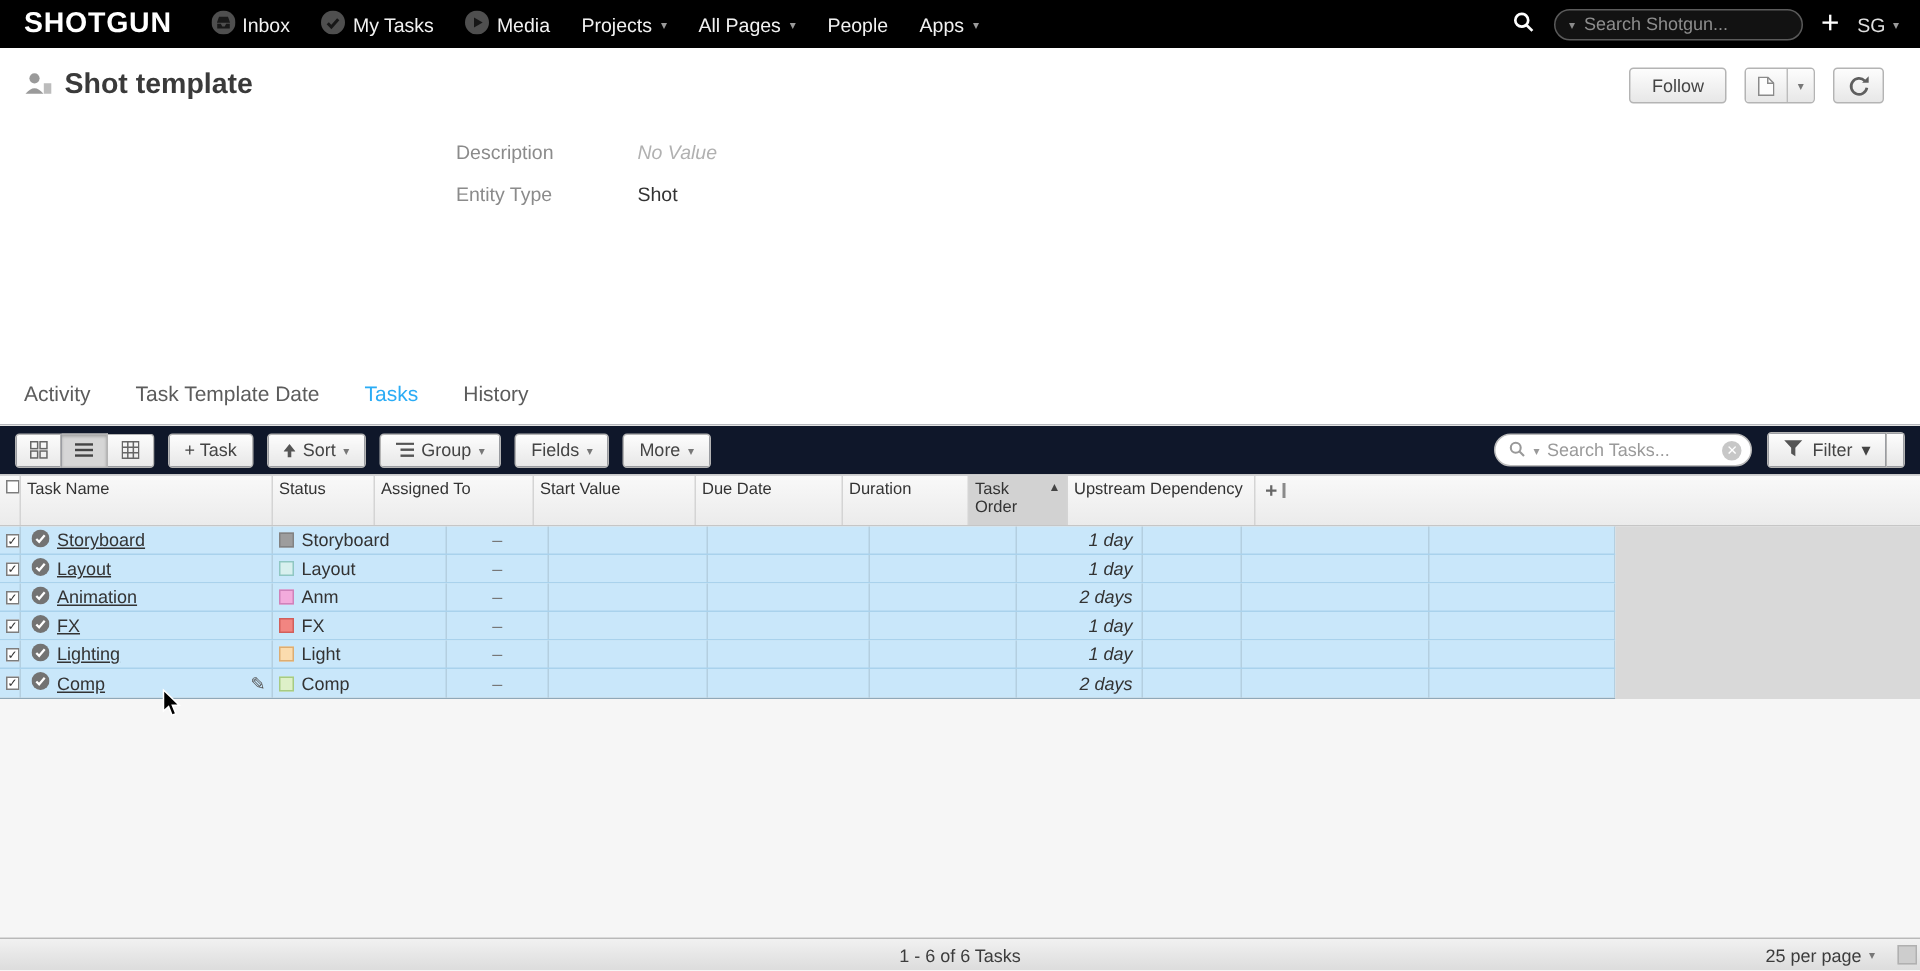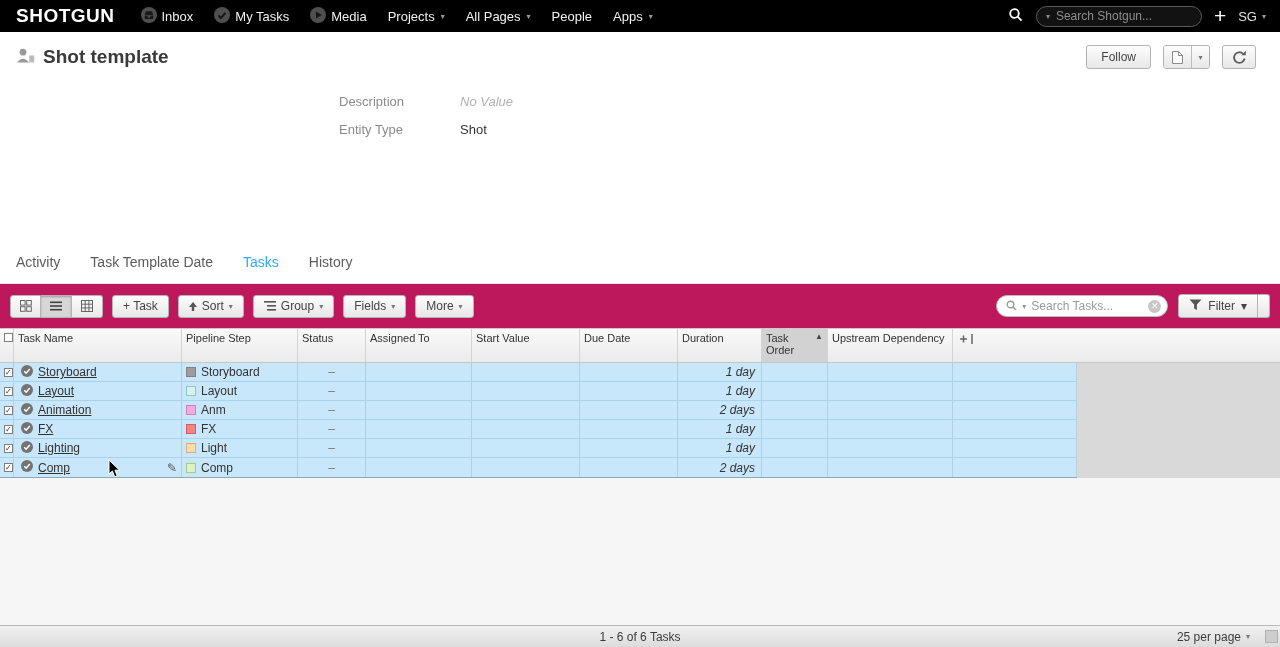--- a/index.html
+++ b/index.html
@@ -29,31 +29,31 @@
   .btn .caret { font-size:8px; color:#777; margin-left:5px; }
   .split-btn { display:inline-flex; height:24px; border:1px solid #b4b4b4; border-radius:3px; overflow:hidden; }
   .split-seg { display:flex; align-items:center; justify-content:center; background:linear-gradient(#fdfdfd,#e7e7e7); cursor:pointer; }
   .split-seg.main { width:27px; }
   .split-seg.arrow { width:18px; border-left:1px solid #bcbcbc; font-size:8px; color:#777; }
   .icon-btn { width:34px; padding:0; }
 
   
   .details { margin-top:12px; flex:0 0 auto; }
   .detail-row { display:flex; padding-left:304px; margin-bottom:13px; }
-  .detail-label { width:121px; color:#8b8b8b; font-size:13px;margin-left:35px; }
+  .detail-label { width:121px; color:#8b8b8b; font-size:13px; }
   .detail-value { font-size:13px; color:#333; }
   .detail-value.empty { color:#b1b1b1; font-style:italic; }
 
   
   .tabs { display:flex; gap:30px; padding:0 16px; margin-top:104px; font-size:14px; color:#5c5c5c; flex:0 0 auto; }
   .tab { cursor:pointer; }
   .tab.active { color:#2bacf5; }
 
   
-  .toolbar { margin-top:13px; height:46px; border-top:1px solid #e4e4e4; border-bottom:1px solid #c9c9c9; background:#be185d; display:flex; align-items:center; padding:0 10px; gap:9px; flex:0 0 auto; }
+  .toolbar { margin-top:13px; height:34px; border-top:1px solid #e4e4e4; border-bottom:1px solid #c9c9c9; background:#0f172a; display:flex; align-items:center; padding:0 10px; gap:9px; flex:0 0 auto; }
   .view-group { display:flex; }
   .vbtn { width:31px; height:23px; display:flex; align-items:center; justify-content:center; background:linear-gradient(#fcfcfc,#e9e9e9); border:1px solid #b4b4b4; border-left-width:0; cursor:pointer; }
   .vbtn:first-child { border-left-width:1px; border-radius:3px 0 0 3px; }
   .vbtn:last-child { border-radius:0 3px 3px 0; }
   .vbtn.active { background:#d6d6d6; box-shadow:inset 0 1px 2px rgba(0,0,0,0.25); }
   .toolbar .btn { height:23px; padding:0 10px; }
   .btn-icon { margin-right:5px; display:inline-flex; align-items:center; }
   .toolbar-right { margin-left:auto; display:flex; align-items:center; gap:10px; }
   .tasks-search { display:flex; align-items:center; gap:5px; width:172px; height:22px; background:#fff; border:1px solid #bbb; border-radius:11px; padding:0 6px 0 9px; }
   .tasks-search .pill-caret { font-size:8px; color:#999; }
@@ -294,21 +294,20 @@
           <span class="caret">▾</span>
         </span>
         <span class="filter-toggle"></span>
       </div>
     </div>
   </div>
 
   <div class="grid-header">
     <div class="gh-cell c-check"><span class="cb"></span></div>
     <div class="gh-cell c-task"><span>Task Name</span></div>
-    <div class="gh-cell c-step"><span>Pipeline Step</span></div>
     <div class="gh-cell c-status"><span>Status</span></div>
     <div class="gh-cell c-assigned"><span>Assigned To</span></div>
     <div class="gh-cell c-start"><span>Start Value</span></div>
     <div class="gh-cell c-due"><span>Due Date</span></div>
     <div class="gh-cell c-dur"><span>Duration</span></div>
     <div class="gh-cell c-order sorted">
       <span class="two-line">Task Order</span>
       <span class="sort-arrow">▲</span>
     </div>
     <div class="gh-cell c-up"><span>Upstream Dependency</span></div>

